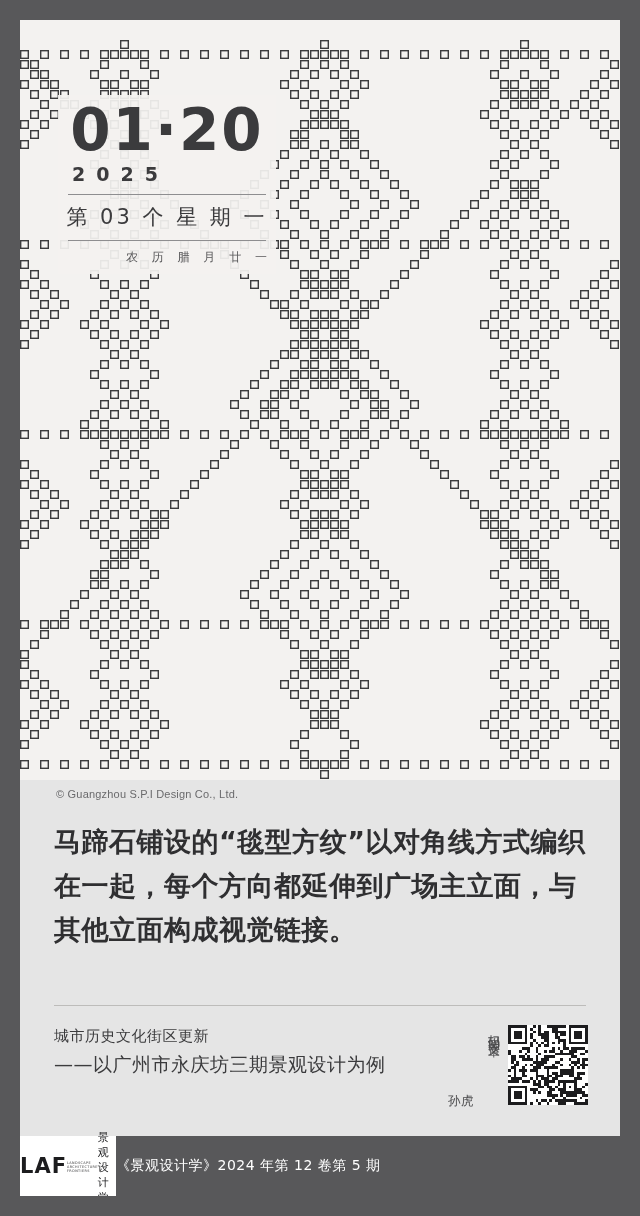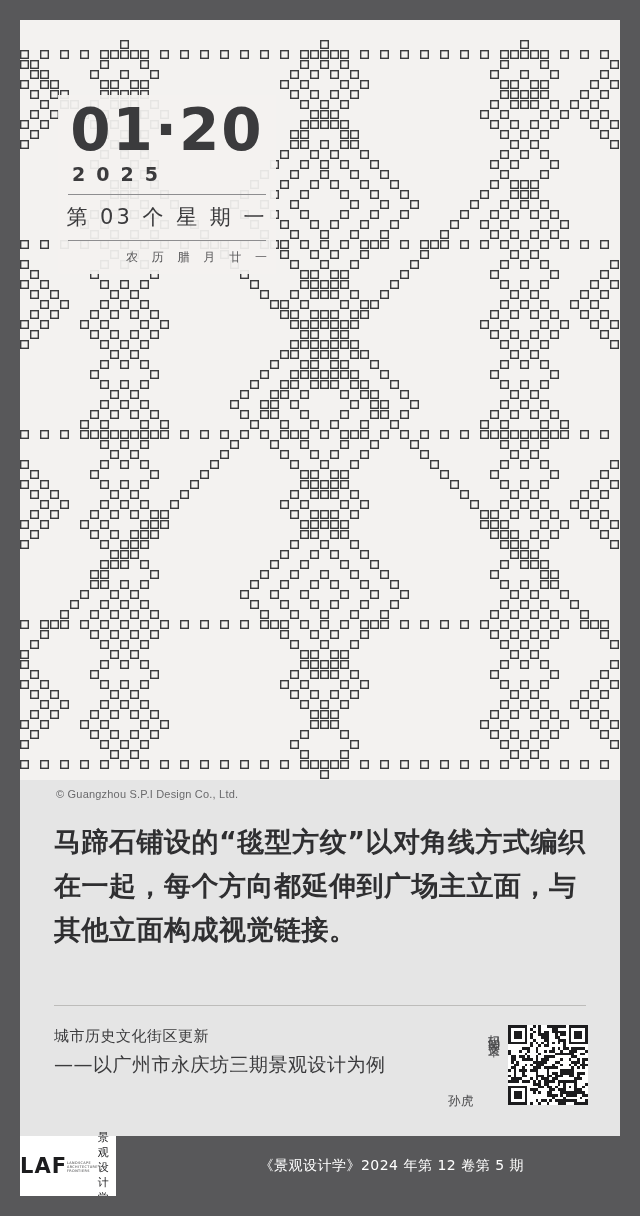--- a/index.html
+++ b/index.html
@@ -212,21 +212,21 @@
   }
   .logo-cn {
     font-family: Liberation Serif, serif;
     font-size: 11px;
     letter-spacing: .5px;
     color: #1c1c1e;
     margin-top: 2px;
   }
   .footer-text {
     flex: 1;
-    text-align: right;
+    text-align: left;
     font-family: "DejaVu Sans", sans-serif;
     font-size: 14px;
     color: #ffffff;
     letter-spacing: .5px;
     padding-right: 96px;
   }
 </style>
 </head>
 <body>
 

